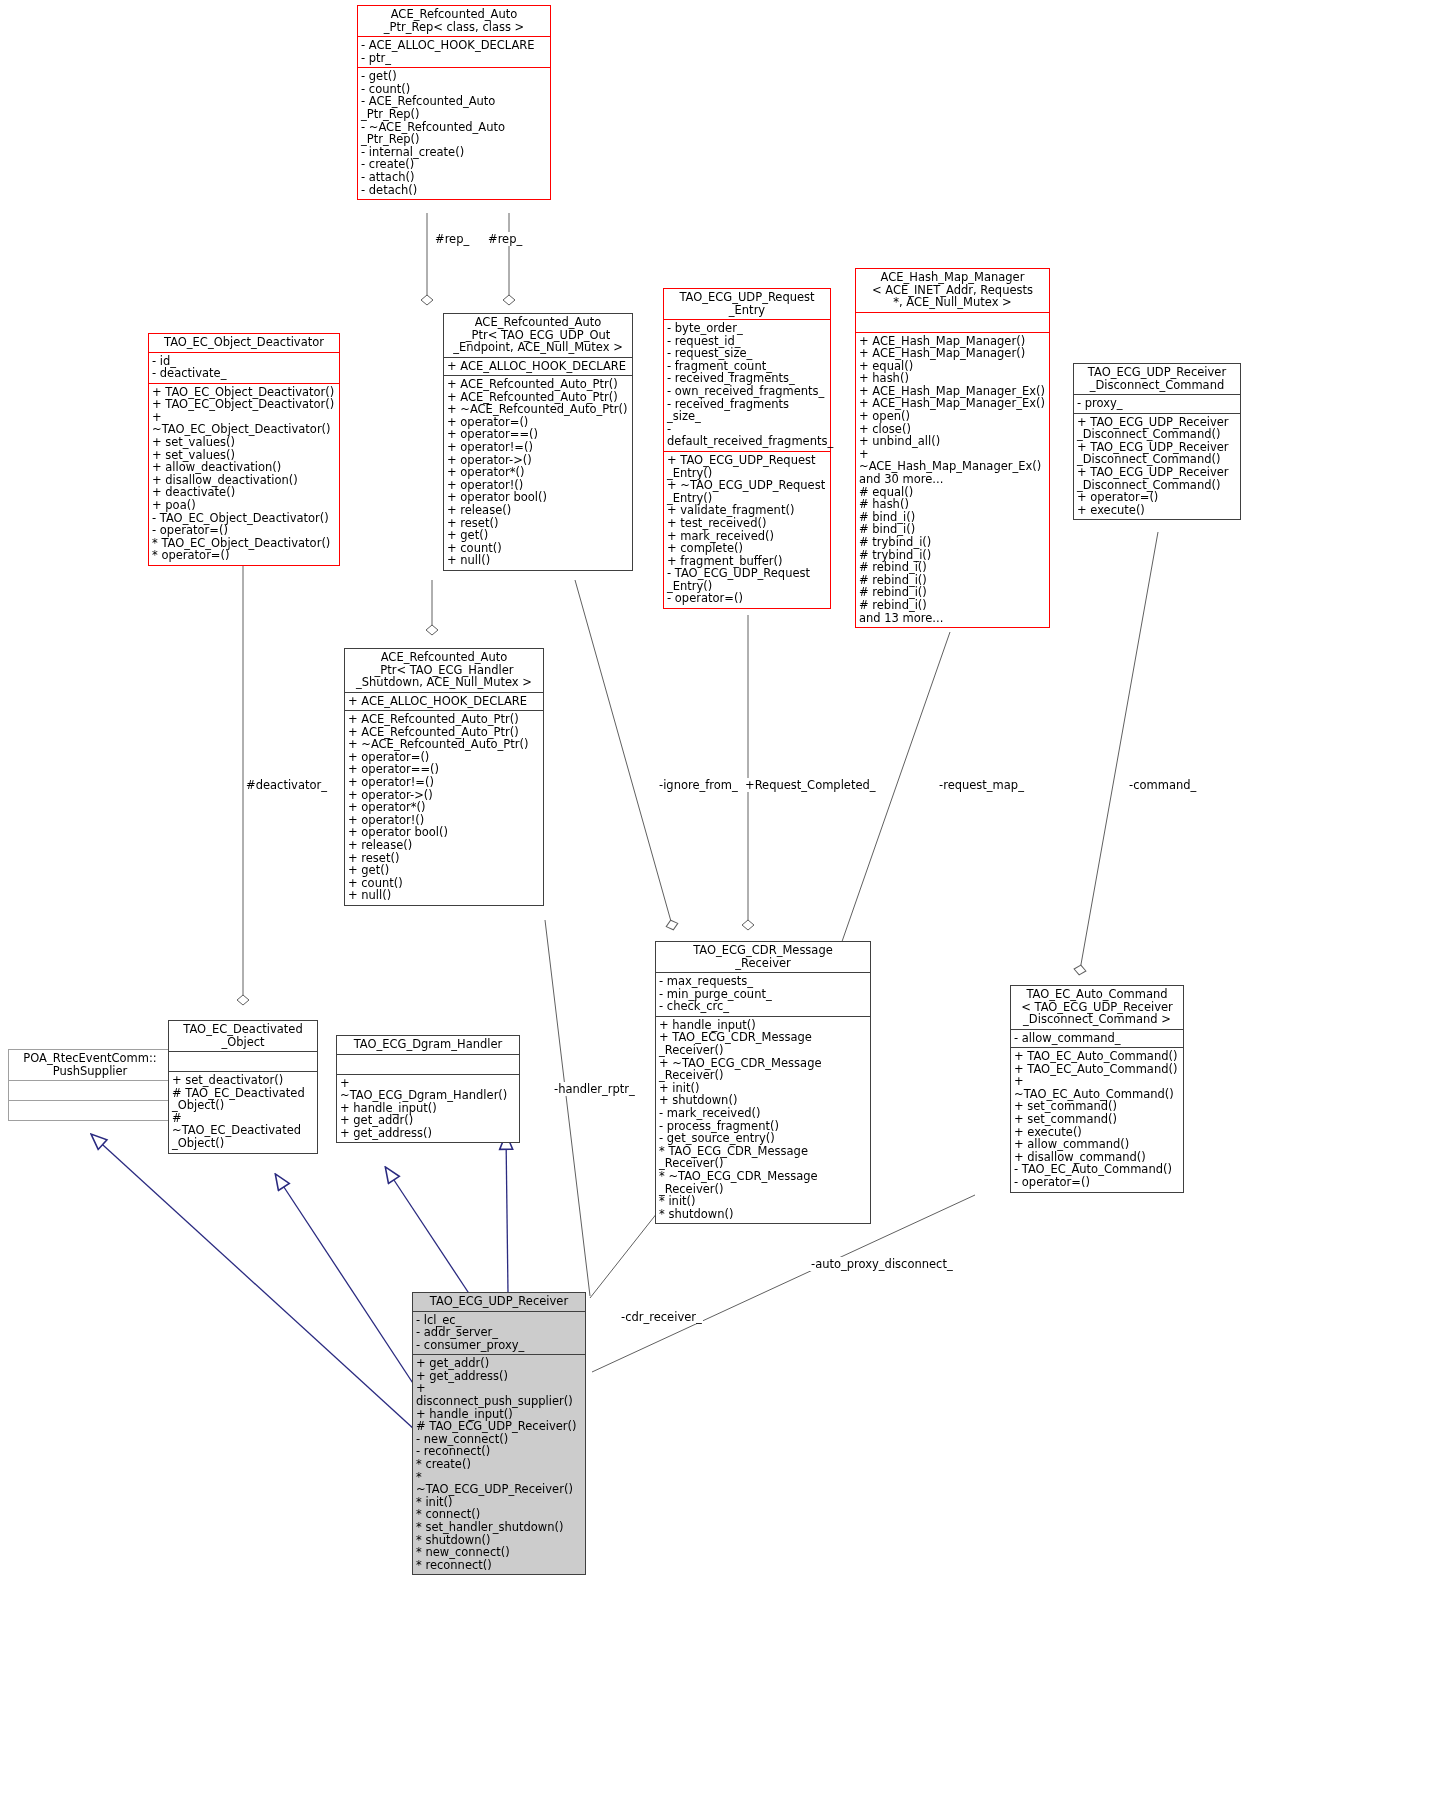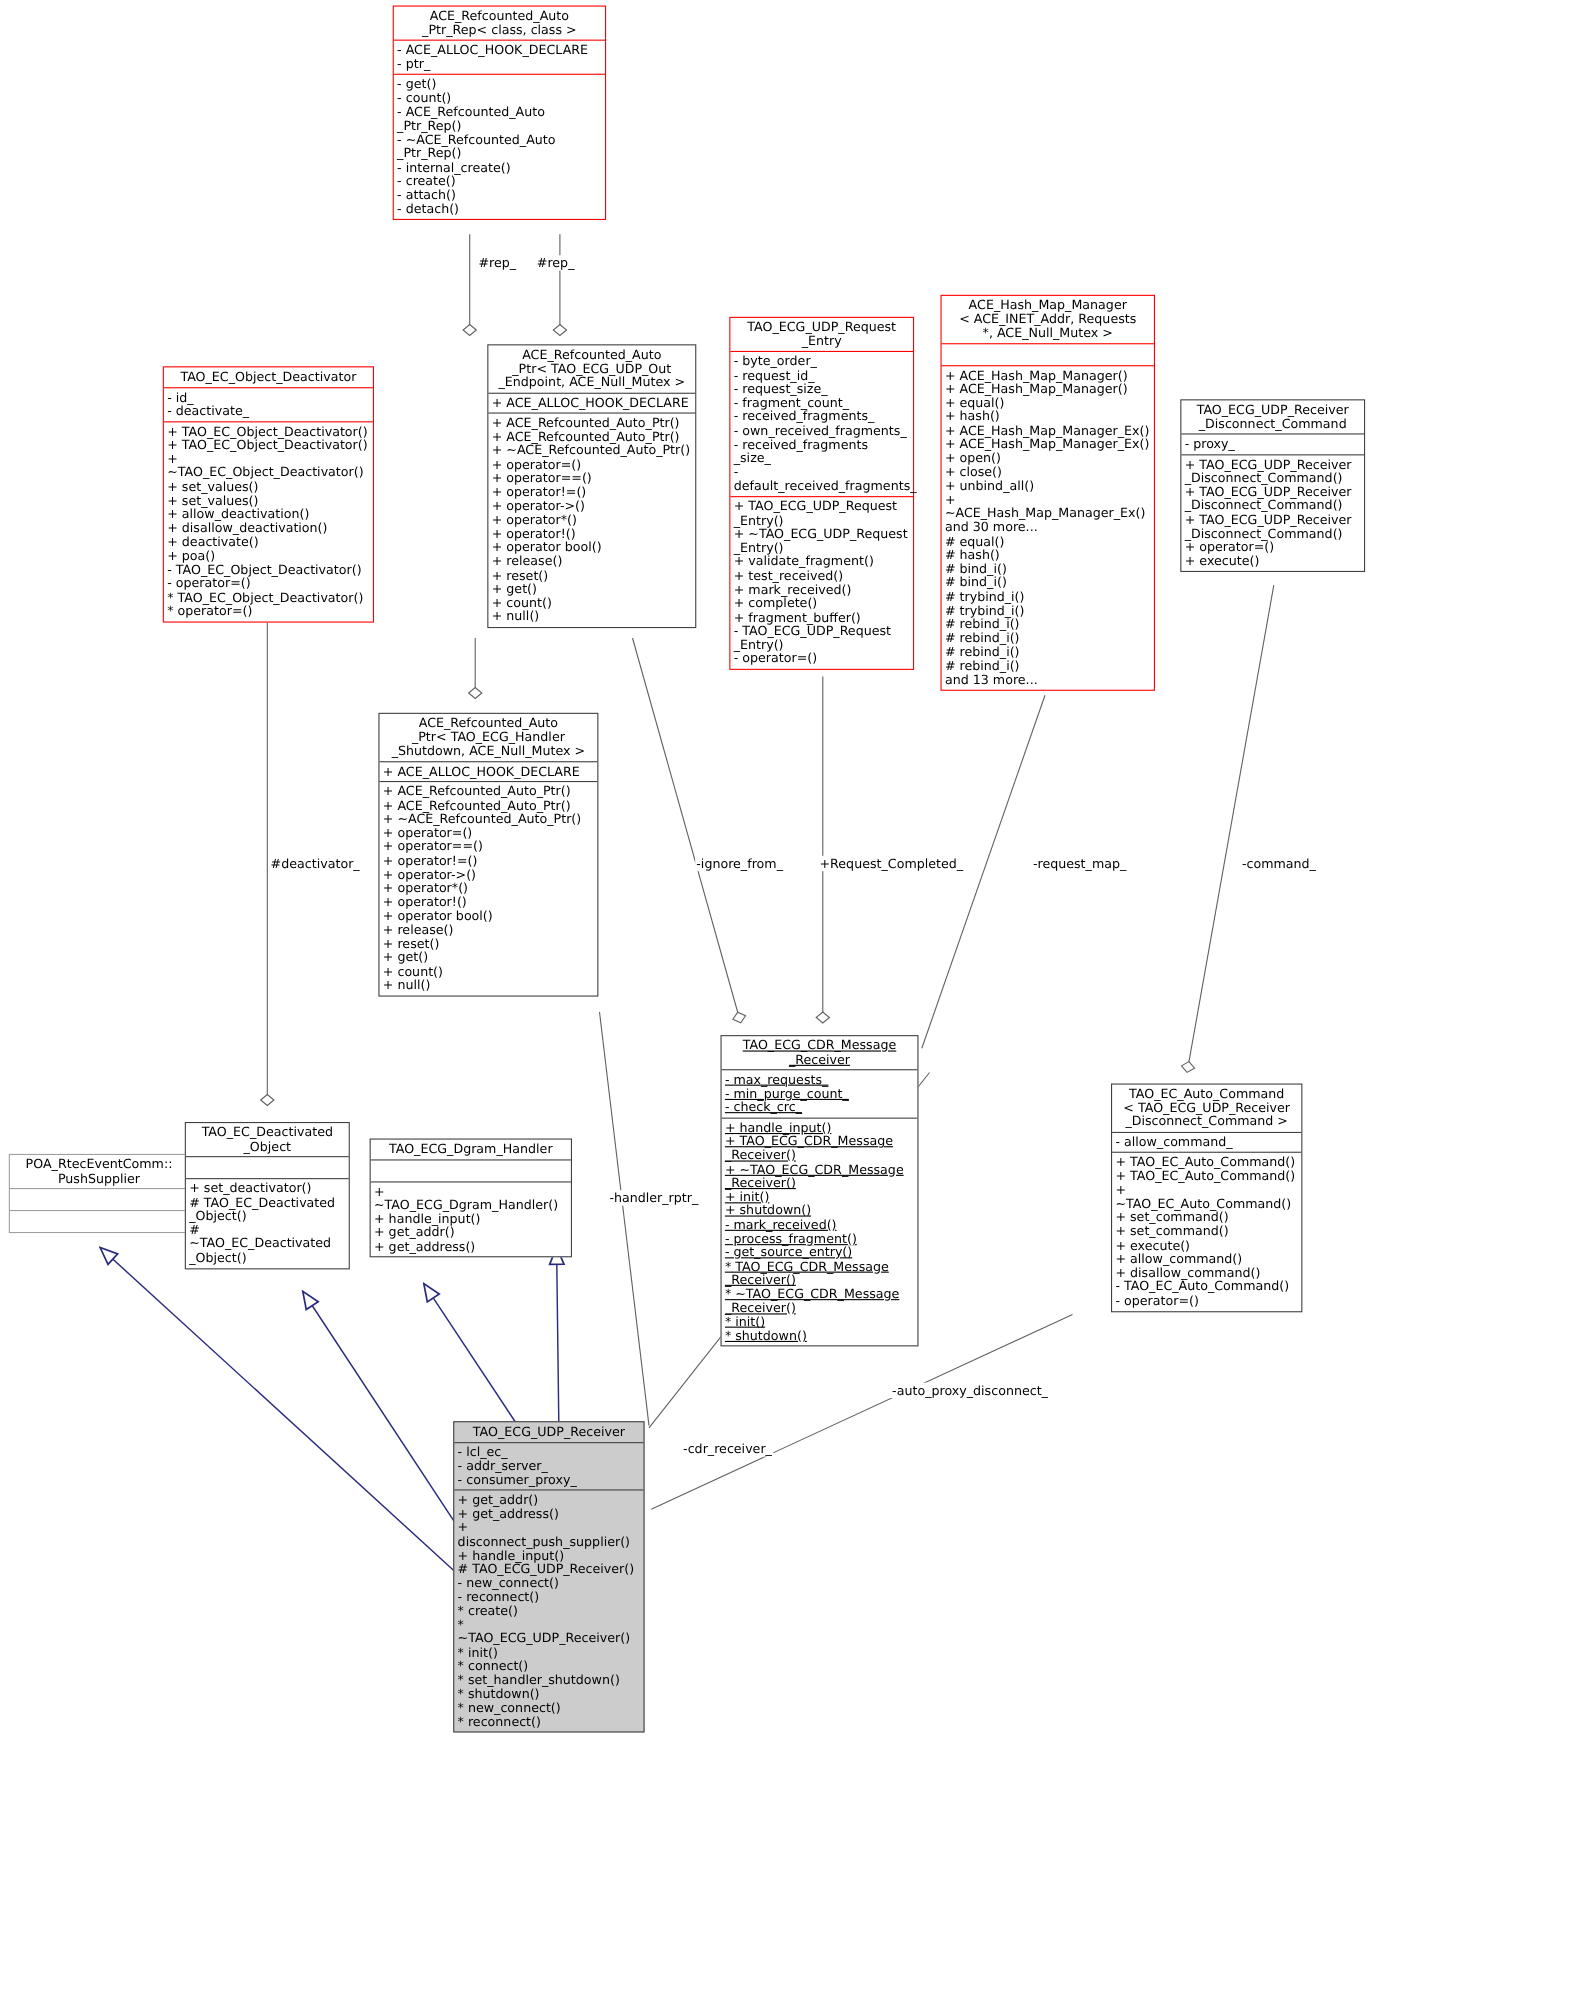--- a/index.html
+++ b/index.html
@@ -296,21 +296,21 @@
         <div class="row">+ operator!()</div>
         <div class="row">+ operator bool()</div>
         <div class="row">+ release()</div>
         <div class="row">+ reset()</div>
         <div class="row">+ get()</div>
         <div class="row">+ count()</div>
         <div class="row">+ null()</div>
       </div>
   </div>
 
-  <div class="node gray" style="left:655px; top:941px; width:180px;text-decoration:underline;">
+  <div class="node gray" style="left:655px; top:941px; width:216px;">
     <div class="n-title">TAO_ECG_CDR_Message
 _Receiver</div>
     <div class="n-sep"></div>
     <div class="n-attrs">
         <div class="row">- max_requests_</div>
         <div class="row">- min_purge_count_</div>
         <div class="row">- check_crc_</div>
       </div>
     <div class="n-sep"></div>
     <div class="n-ops">
@@ -417,21 +417,21 @@
         <div class="row">* set_handler_shutdown()</div>
         <div class="row">* shutdown()</div>
         <div class="row">* new_connect()</div>
         <div class="row">* reconnect()</div>
       </div>
   </div>
 
   <div class="edge-label" style="left:434px; top:232px;">#rep_</div>
   <div class="edge-label" style="left:487px; top:232px;">#rep_</div>
   <div class="edge-label" style="left:245px; top:778px;">#deactivator_</div>
-  <div class="edge-label" style="left:632px; top:778px;text-align:center;">-ignore_from_</div>
+  <div class="edge-label" style="left:658px; top:778px;text-align:center;">-ignore_from_</div>
   <div class="edge-label" style="left:744px; top:778px;">+Request_Completed_</div>
   <div class="edge-label" style="left:938px; top:778px;">-request_map_</div>
   <div class="edge-label" style="left:1128px; top:778px;">-command_</div>
   <div class="edge-label" style="left:553px; top:1082px;">-handler_rptr_</div>
   <div class="edge-label" style="left:620px; top:1310px;">-cdr_receiver_</div>
   <div class="edge-label" style="left:810px; top:1257px;">-auto_proxy_disconnect_</div>
 
 </div>
 
 </body></html>

